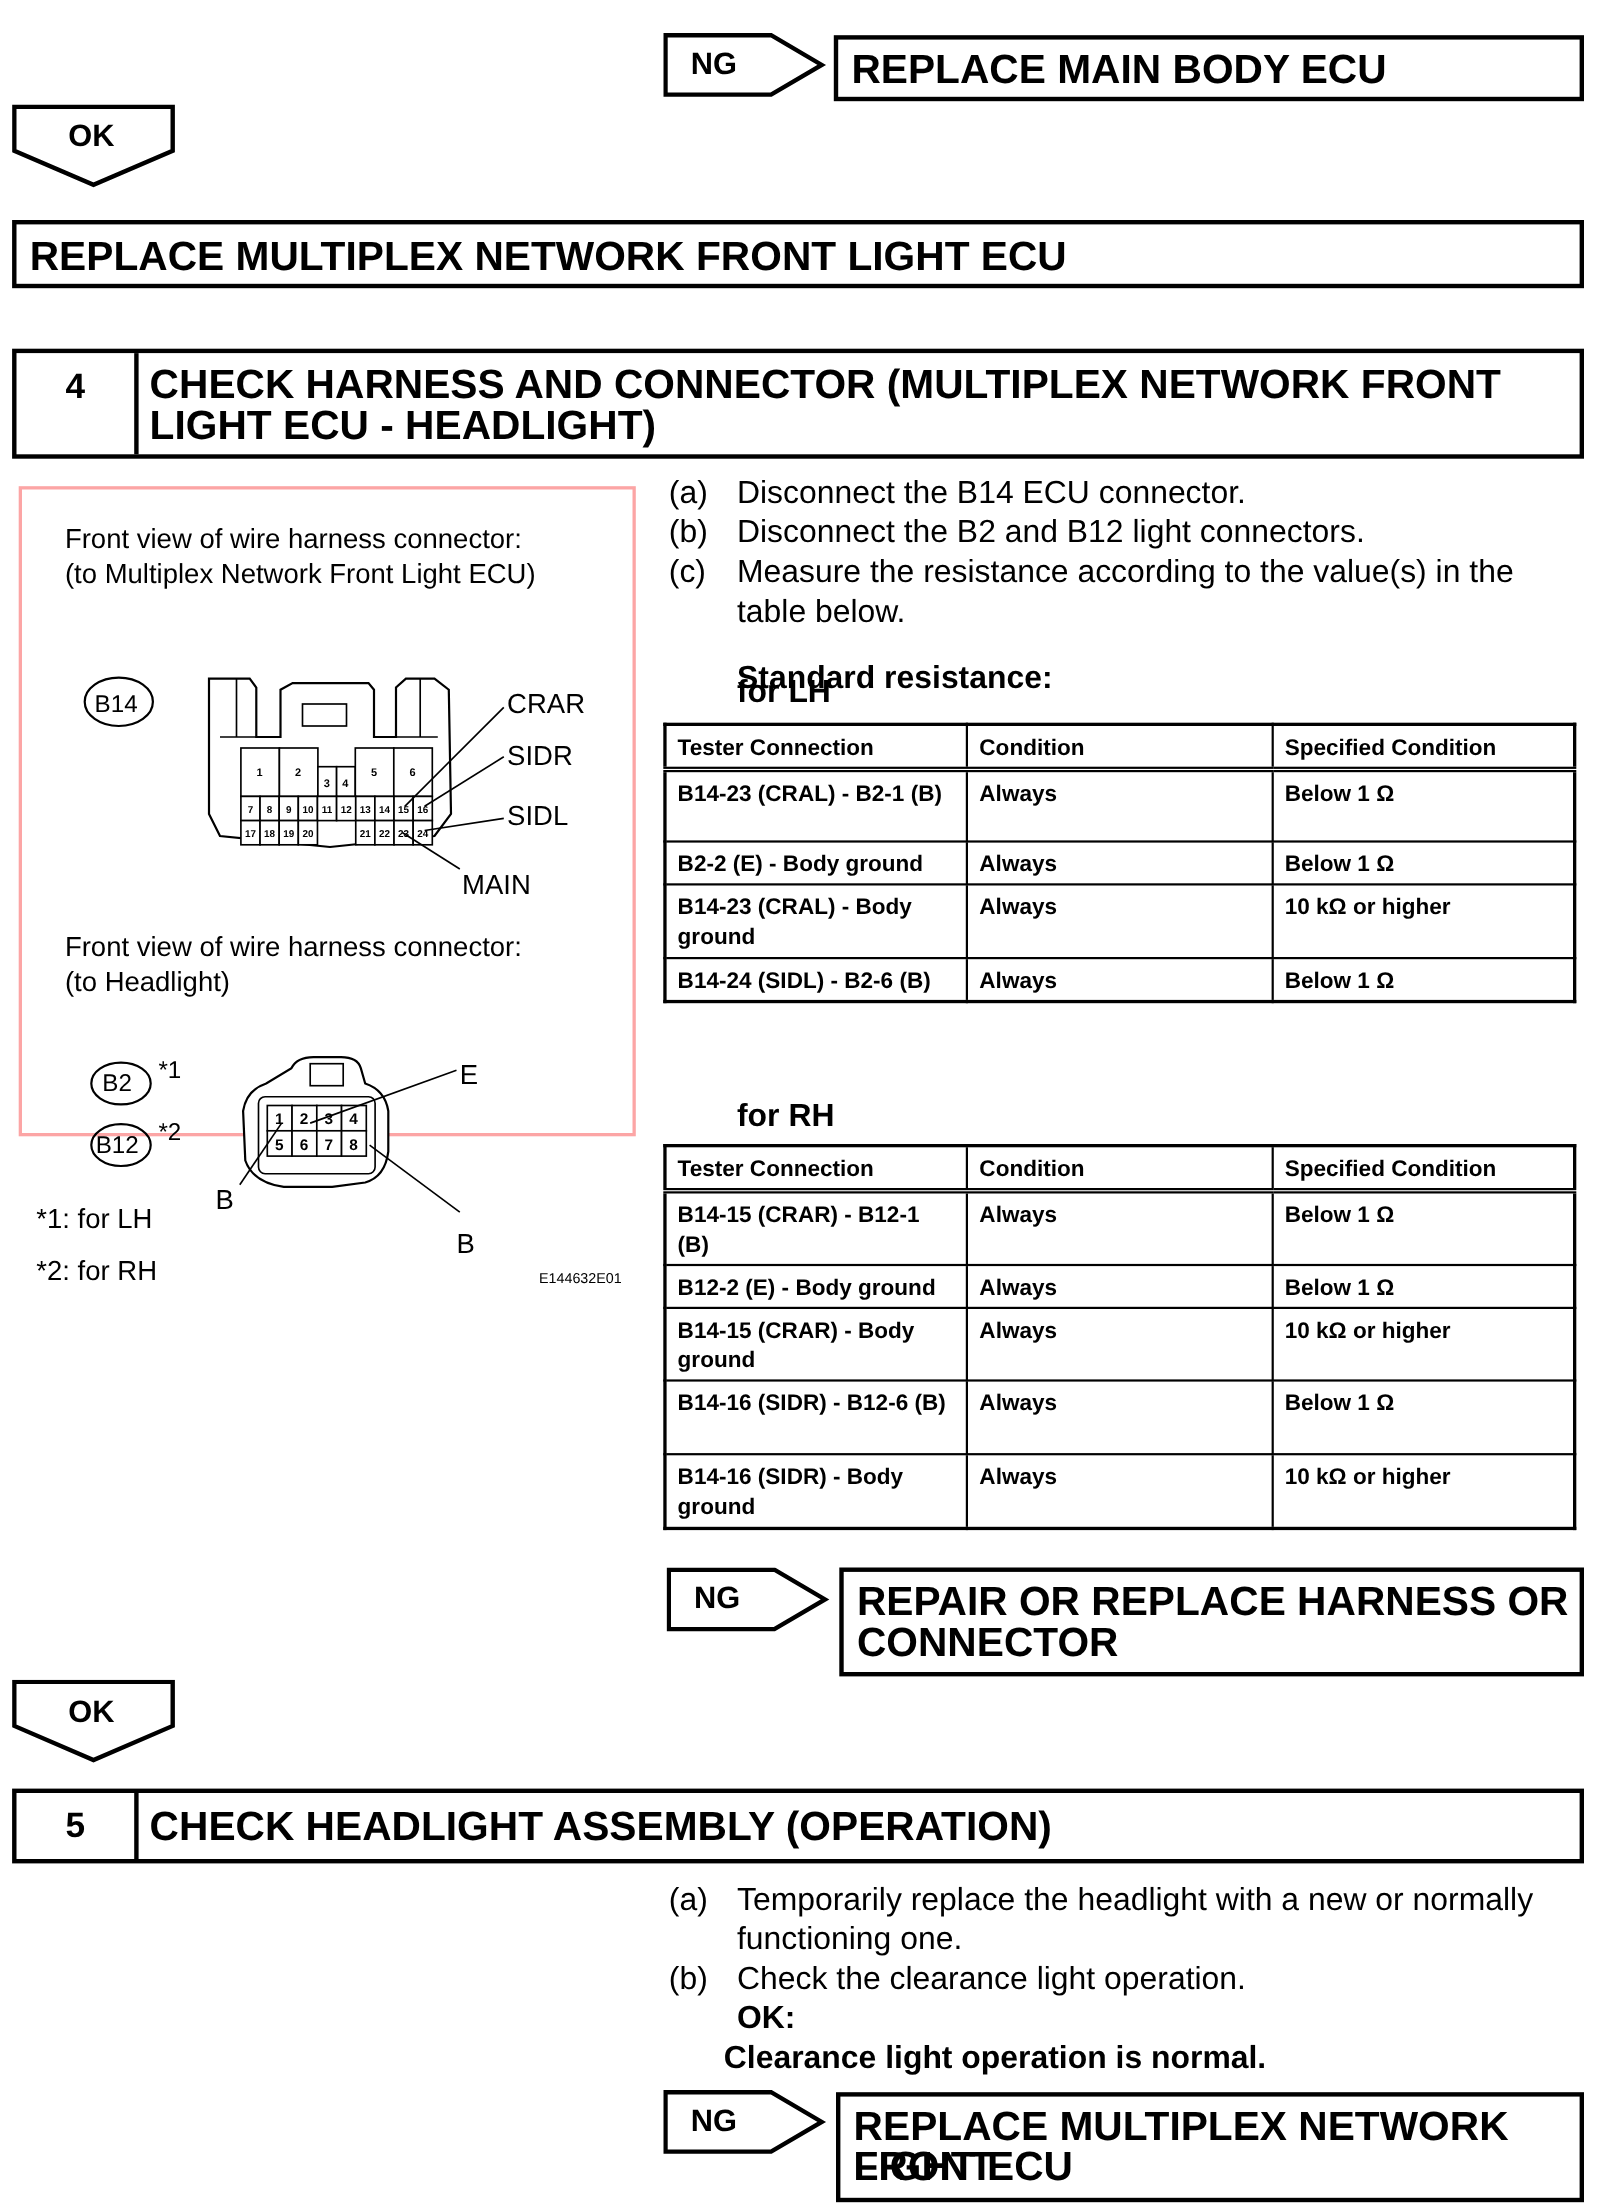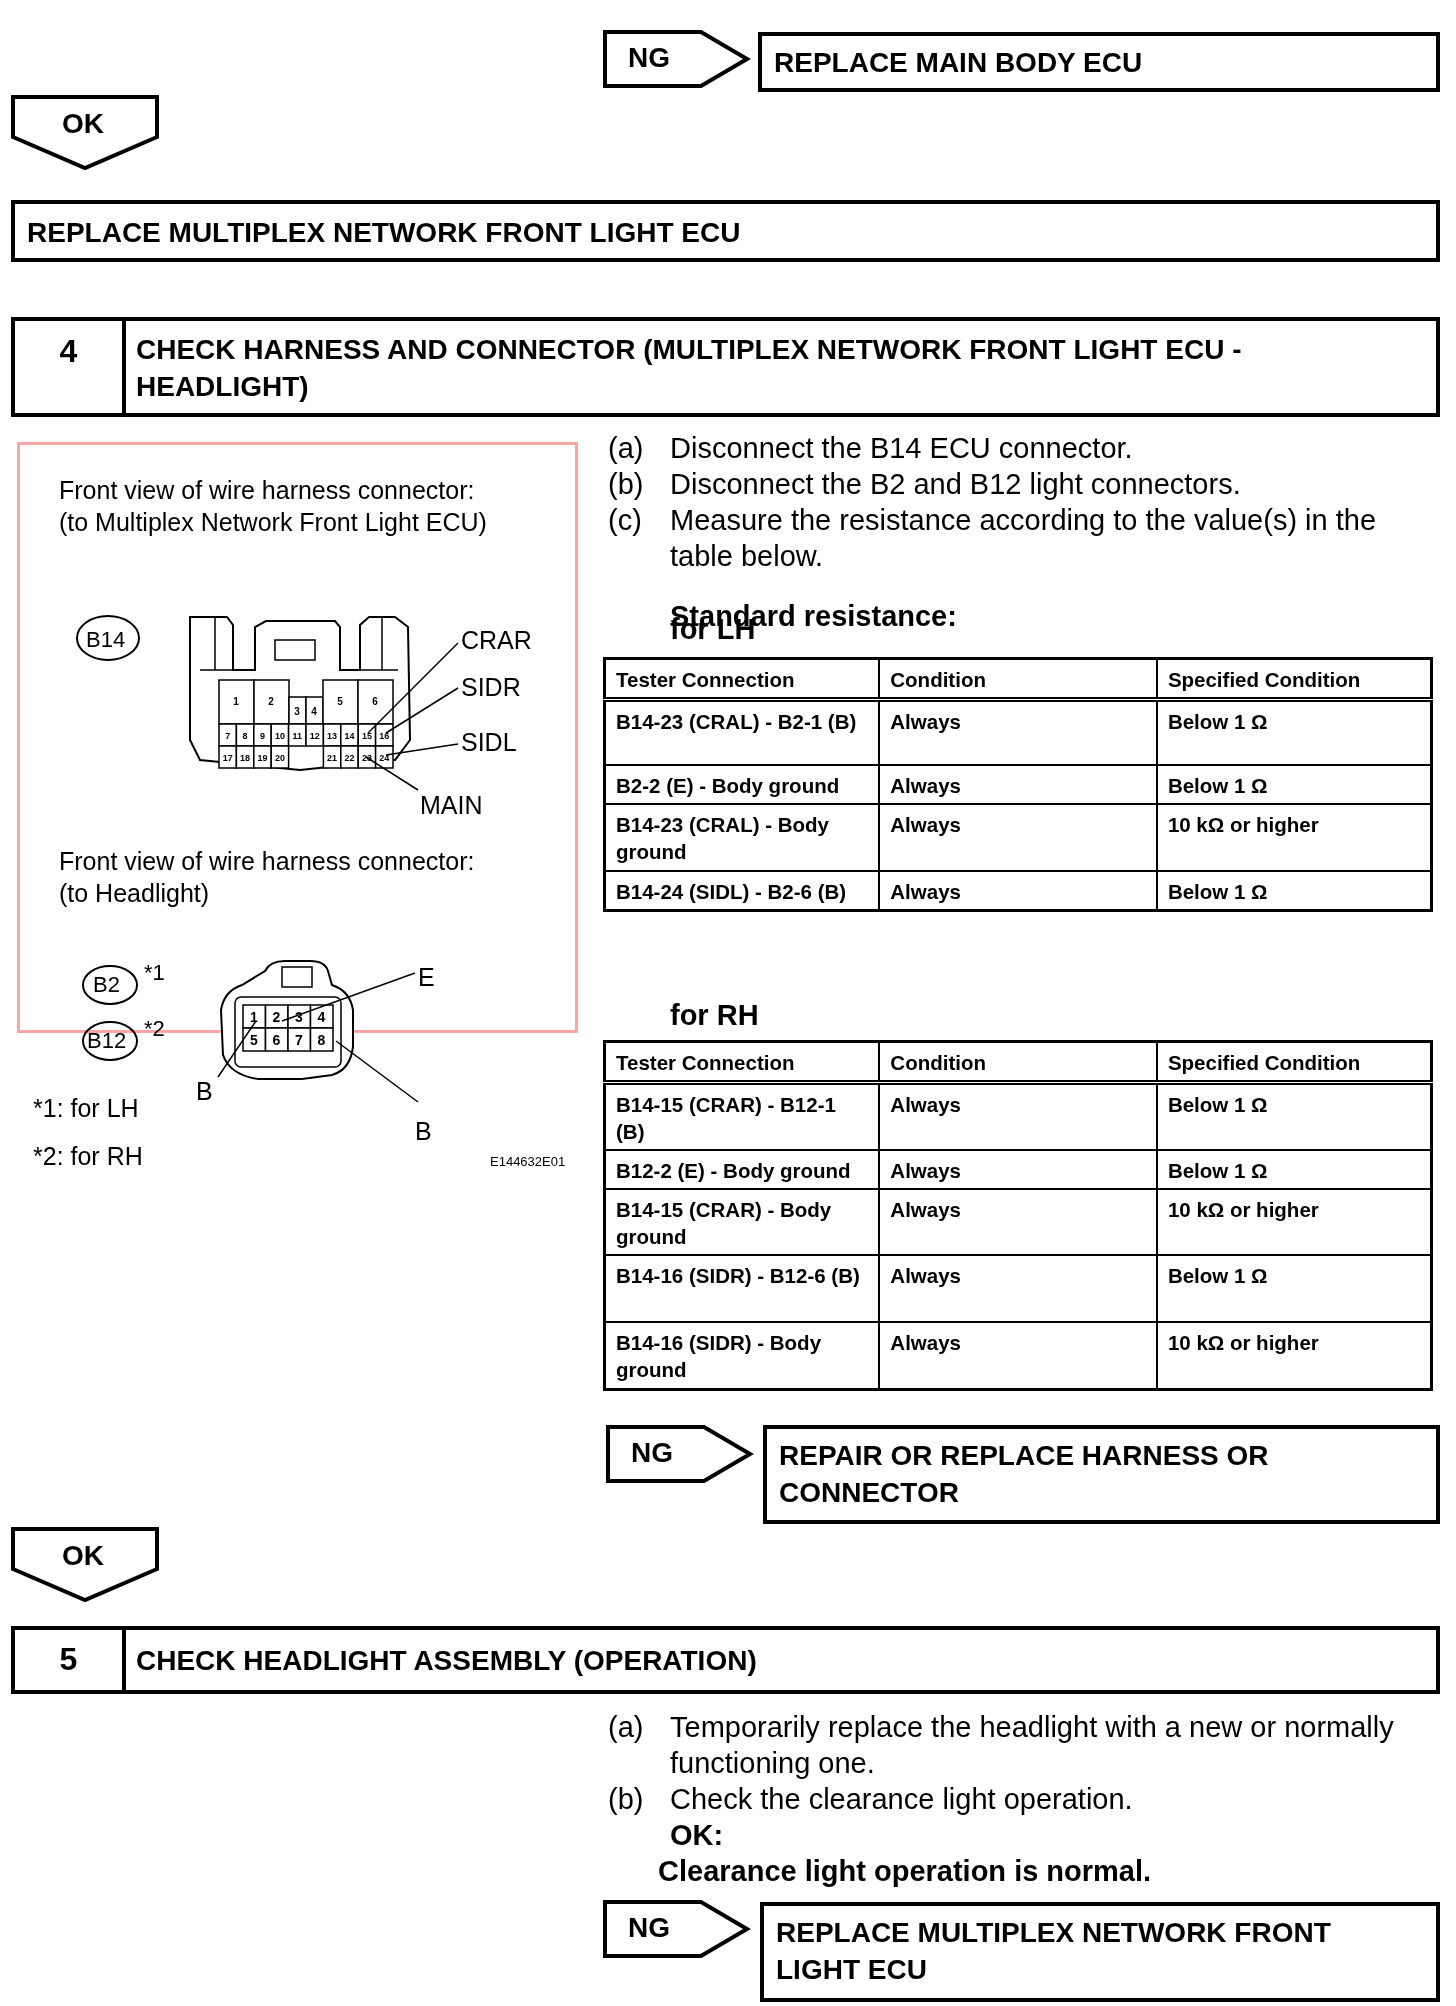--- a/index.html
+++ b/index.html
@@ -1,21 +1,21 @@
 <!DOCTYPE html>
 <html><head>
 <meta charset="utf-8">
 <style>
   * { box-sizing: border-box; margin: 0; padding: 0; }
   html, body { width: 1456px; height: 2006px; background: #ffffff; overflow: hidden; }
   body { position: relative; font-family: "Liberation Sans", sans-serif; color: #000; }
   .abs { position: absolute; }
   .box { position: absolute; border: 4px solid #000; background: #fff; }
   .bold { font-weight: bold; }
-  .boxtext { font-family: "Liberation Sans", sans-serif; font-weight: bold; font-size: 28px; line-height: 37px; }
+  .boxtext { font-family: "Liberation Sans", sans-serif; font-weight: bold; font-size: 37px; line-height: 37px; }
   .ng-shape, .ok-shape { position: absolute; }
   .ng-label, .ok-label { position: absolute; font-weight: bold; font-size: 28px; }
   .step-num { position: absolute; font-weight: bold; font-size: 32px; text-align: center; }
   .instr { position: absolute; font-size: 29px; line-height: 36px; }
   .instr .lbl { position: absolute; left: 0; }
   .instr .txt { position: absolute; left: 62px; white-space: nowrap; }
   table.spec { position: absolute; border-collapse: collapse; font-size: 20.5px; font-weight: bold; }
   table.spec td, table.spec th { border: 2px solid #000; text-align: left; vertical-align: top; padding: 6px 10px 4px 10px; line-height: 27px; font-weight: bold; }
   table.spec th { border-bottom: 5px double #000; height: 40px; }
   table.spec { border: 3px solid #000; }

